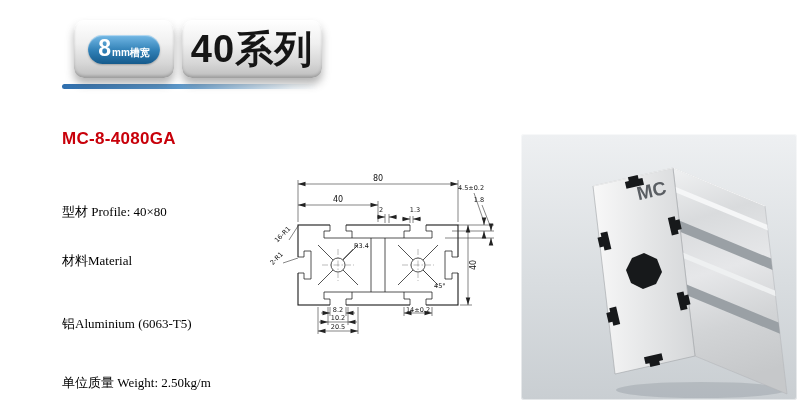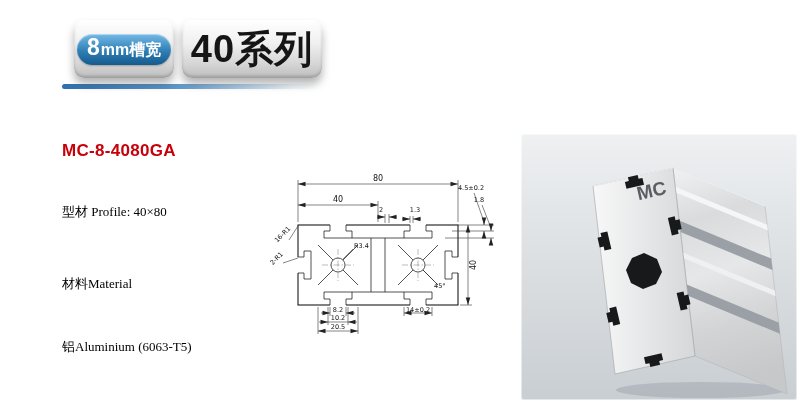--- a/index.html
+++ b/index.html
@@ -13,29 +13,29 @@
   .tabs{position:absolute;left:12px;top:0;display:flex;gap:8px;}
   .tab{height:58px;border-radius:10px;display:flex;align-items:center;justify-content:center;
     background:linear-gradient(180deg,#ffffff 0%,#f0f0f0 40%,#d6d6d6 75%,#bdbdbd 100%);
     box-shadow:0 6px 9px rgba(70,70,70,.4), inset 0 1px 0 rgba(255,255,255,.9), inset 0 -2px 3px rgba(0,0,0,.18);}
   .tab1{width:100px;}
   .tab2{width:140px;}
   .pill{display:flex;align-items:baseline;gap:1px;color:#fff;border-radius:16px;padding:2px 10px 4px;
     background:linear-gradient(180deg,#74b9e6 0%,#2f7fb5 55%,#155a8c 100%);
     box-shadow:inset 0 1px 1px rgba(255,255,255,.5), 0 1px 2px rgba(0,0,0,.25);}
   .pill .num{font-size:23px;font-weight:bold;line-height:1;}
-  .pill .unit{font-size:16px;font-weight:bold;}
+  .pill .unit{font-size:10px;font-weight:bold;}
   .series{font-size:38px;font-weight:bold;color:#151515;letter-spacing:1px;}
 
   
-  .code{position:absolute;left:62px;top:141px;font-size:17px;font-weight:bold;color:#c8000a;letter-spacing:.3px;}
+  .code{position:absolute;left:62px;top:129px;font-size:17px;font-weight:bold;color:#c8000a;letter-spacing:.3px;}
   .specs{position:absolute;left:62px;top:172px;width:208px;color:#000;white-space:pre;
     font-family:"Liberation Serif","DejaVu Serif",serif;font-size:13px;}
   .sl{line-height:15px;}
-  .mb9{margin-bottom:25px}.mb2{margin-bottom:16px}.mb8{margin-bottom:12px}
+  .mb9{margin-bottom:2px}.mb2{margin-bottom:16px}.mb8{margin-bottom:12px}
   .mb12{margin-bottom:12px}
 
   
   .drawing{position:absolute;left:258px;top:160px;}
   .ol{fill:none;stroke:#1a1a1a;stroke-width:1.1;}
   .th{fill:none;stroke:#1a1a1a;stroke-width:.75;}
   .dl{fill:none;stroke:#333;stroke-width:.6;}
   .cl{fill:none;stroke:#777;stroke-width:.5;stroke-dasharray:6 2 1.5 2;}
   .er{fill:#fff;stroke:none;}
   text.d{font-family:"DejaVu Sans",sans-serif;font-size:8px;fill:#111;}
@@ -67,20 +67,21 @@
       </div>
     </div>
   </div>
 
   <div class="code">MC-8-4080GA</div>
 
   <div class="specs">
     <div class="sl mb9">型材 Profile: 40×80</div>
     <div class="sl mb2">材料Material</div>
     <div class="sl mb8">铝Aluminium (6063-T5)</div>
+    <div class="sl mb12">单位质量 Weight: 2.50kg/m</div>
     
     
     
     
     
   </div>
 
   <svg class="drawing" width="240" height="195" viewBox="0 0 240 195">
     <defs>
       <marker id="aE" viewBox="0 0 10 8" markerWidth="8" markerHeight="6" refX="10" refY="4" orient="auto" markerUnits="userSpaceOnUse">

